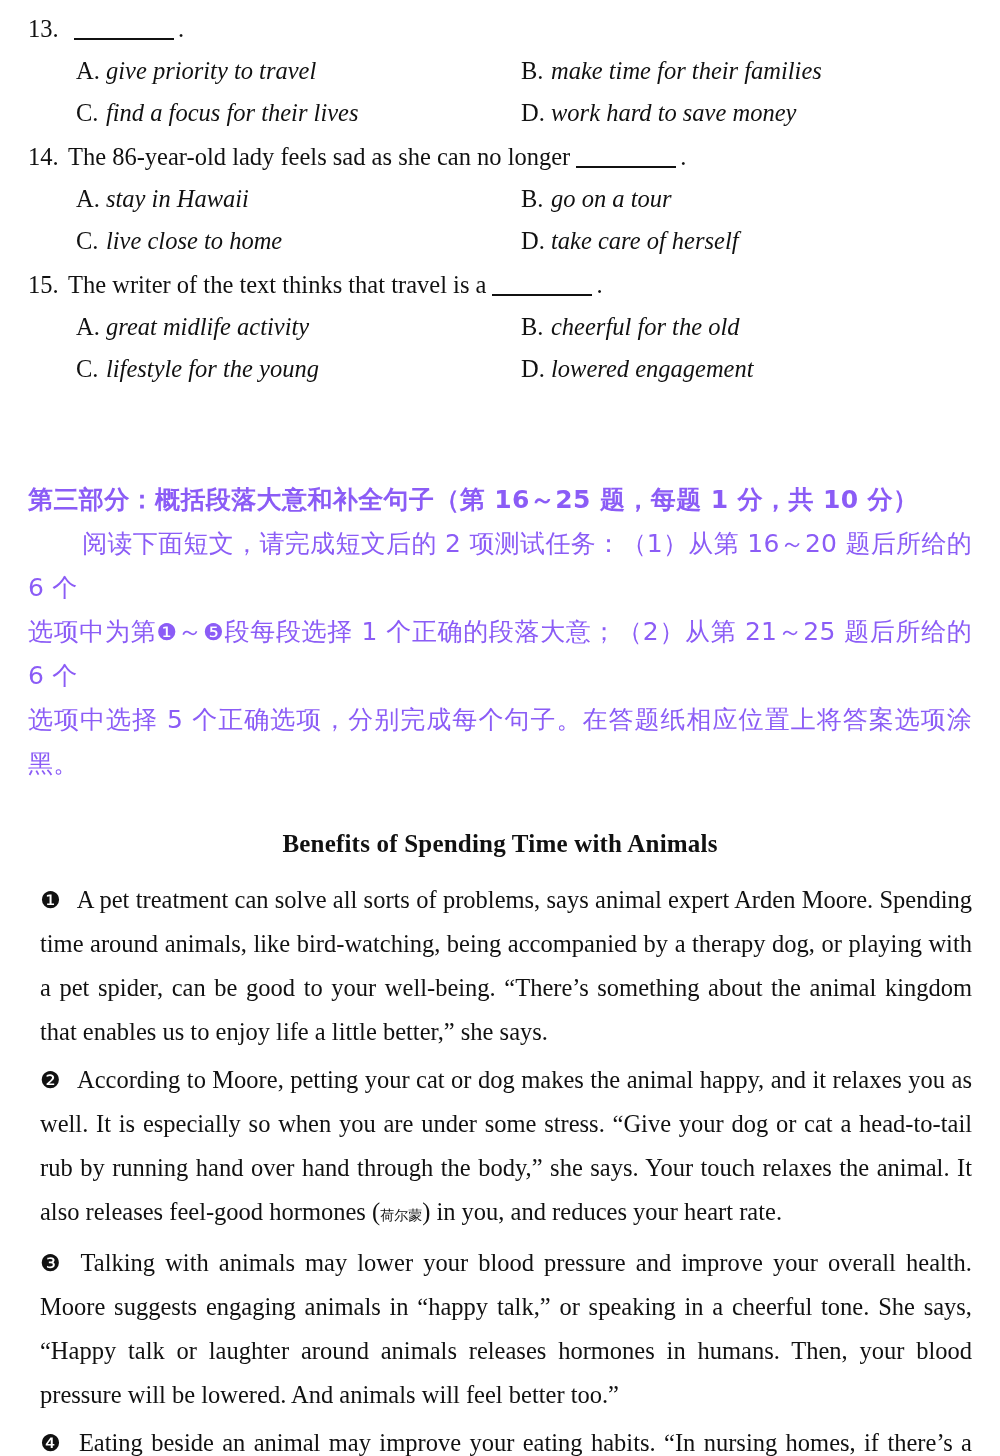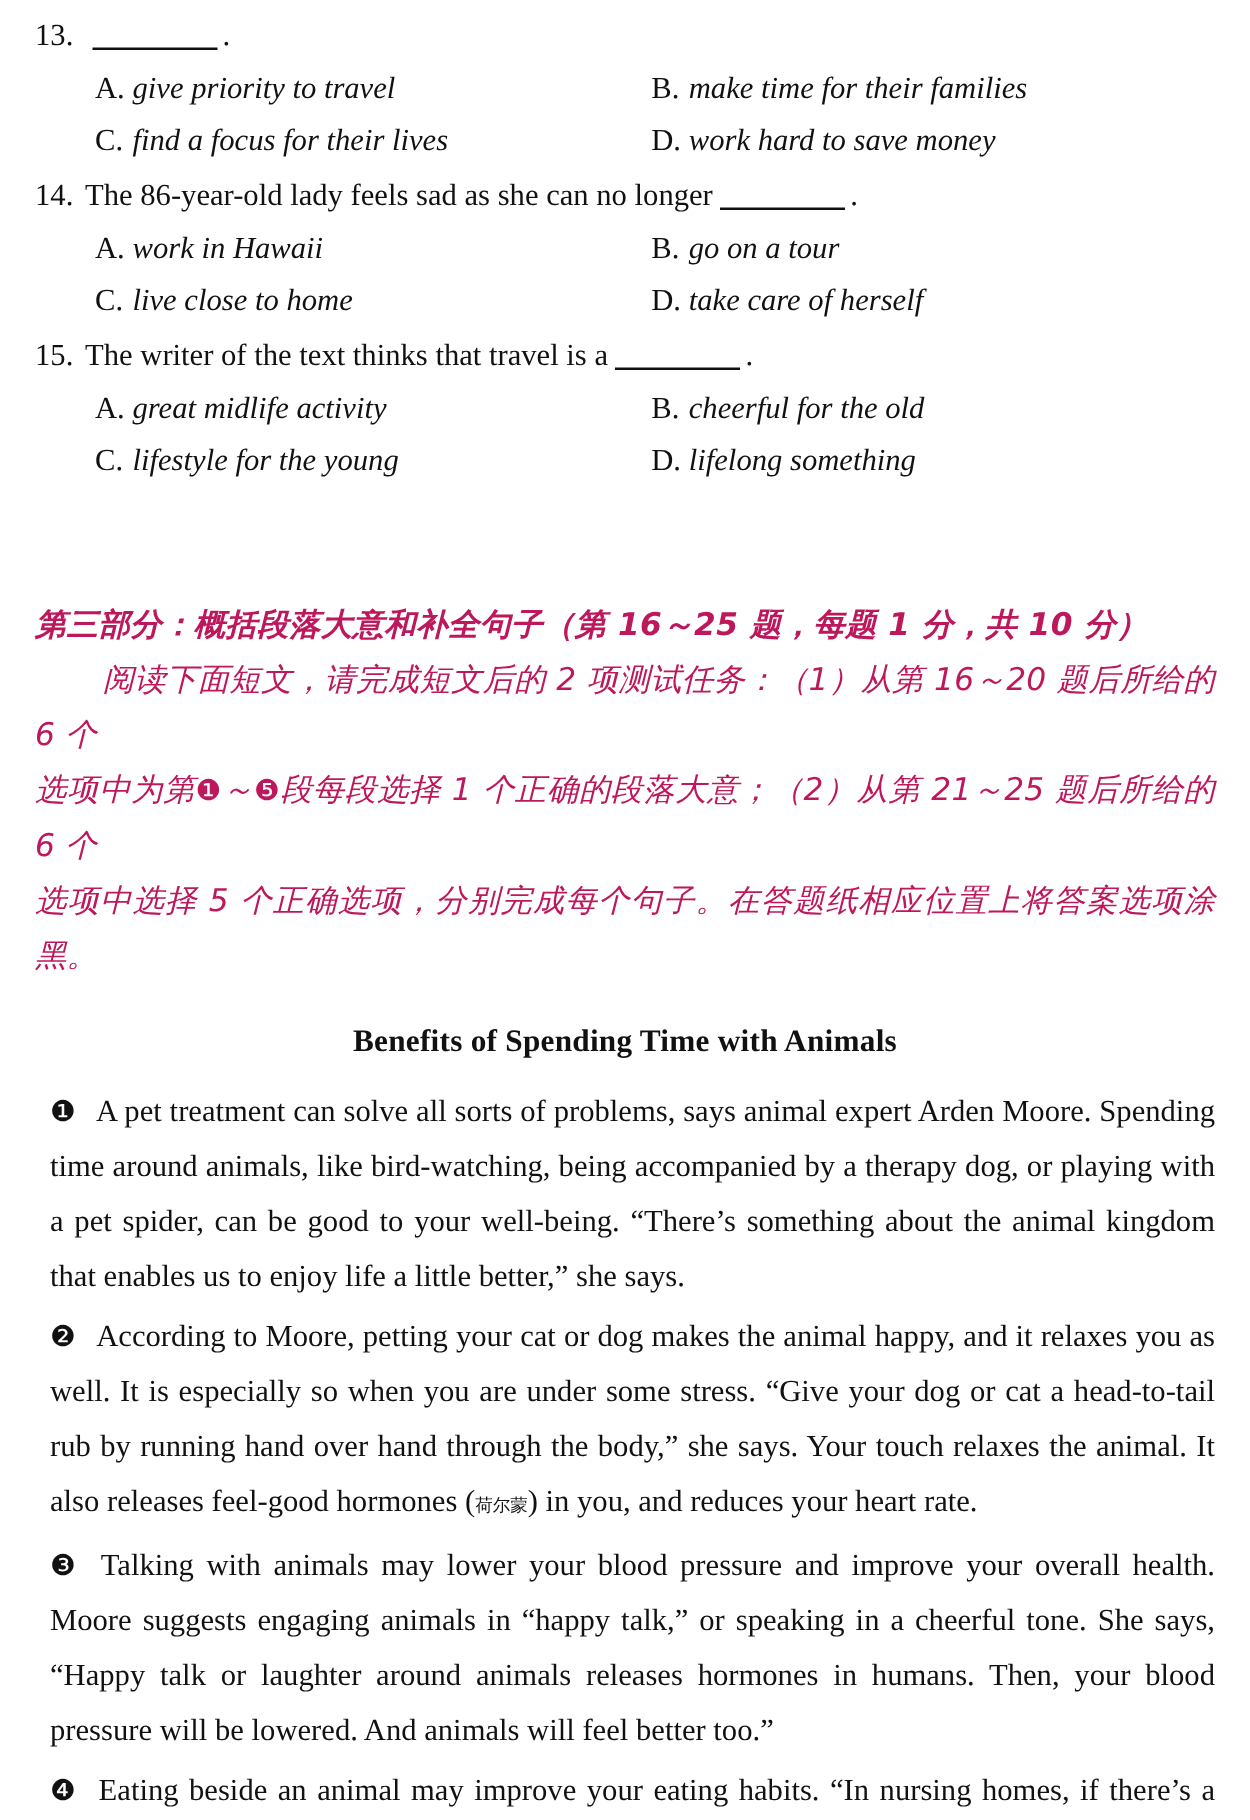--- a/index.html
+++ b/index.html
@@ -74,22 +74,21 @@
     font-style: italic;
   }
 
   
   .gap-lg { height: 86px; }
 
   
   .cn-section {
     padding: 0 28px;
     font-family: "DejaVu Sans", "Liberation Sans", sans-serif;
-    color: #be185d;
-    font-style: italic;
+    color: #8b5cf6;
   }
   .cn-heading {
     font-size: 25px;
     line-height: 44px;
     font-weight: 600;
     letter-spacing: 0.4px;
     white-space: nowrap;
   }
   .cn-body {
     font-size: 25px;
@@ -104,21 +103,21 @@
     font-family: "DejaVu Sans", sans-serif;
     font-size: 23px;
   }
 
   
   .passage-title {
     text-align: center;
     font-size: 25px;
     font-weight: bold;
     line-height: 40px;
-    margin-top: 27px;
+    margin-top: 38px;
     margin-bottom: 14px;
     letter-spacing: 0.2px;
   }
 
   
   .passage {
     padding: 0 28px;
   }
   .para {
     font-size: 24.5px;
@@ -176,21 +175,21 @@
     <div class="mcq">
       <div class="stem">
         <span class="stem-num">14.</span>
         <span class="stem-text">The 86-year-old lady feels sad as she can no longer</span>
         <span class="blank"></span>
         <span>.</span>
       </div>
       <div class="options">
         <div class="opt">
           <span class="opt-letter">A.</span>
-          <span class="opt-text">work in Hawaii</span>
+          <span class="opt-text">stay in Hawaii</span>
         </div>
         <div class="opt">
           <span class="opt-letter">B.</span>
           <span class="opt-text">go on a tour</span>
         </div>
         <div class="opt">
           <span class="opt-letter">C.</span>
           <span class="opt-text">live close to home</span>
         </div>
         <div class="opt">
@@ -215,21 +214,21 @@
         <div class="opt">
           <span class="opt-letter">B.</span>
           <span class="opt-text">cheerful for the old</span>
         </div>
         <div class="opt">
           <span class="opt-letter">C.</span>
           <span class="opt-text">lifestyle for the young</span>
         </div>
         <div class="opt">
           <span class="opt-letter">D.</span>
-          <span class="opt-text">lifelong something</span>
+          <span class="opt-text">lowered engagement</span>
         </div>
       </div>
     </div>
 
   </div>
 
   <div class="gap-lg"></div>
 
   <div class="cn-section">
     <div class="cn-heading">第三部分：概括段落大意和补全句子（第 16～25 题，每题 1 分，共 10 分）</div>

